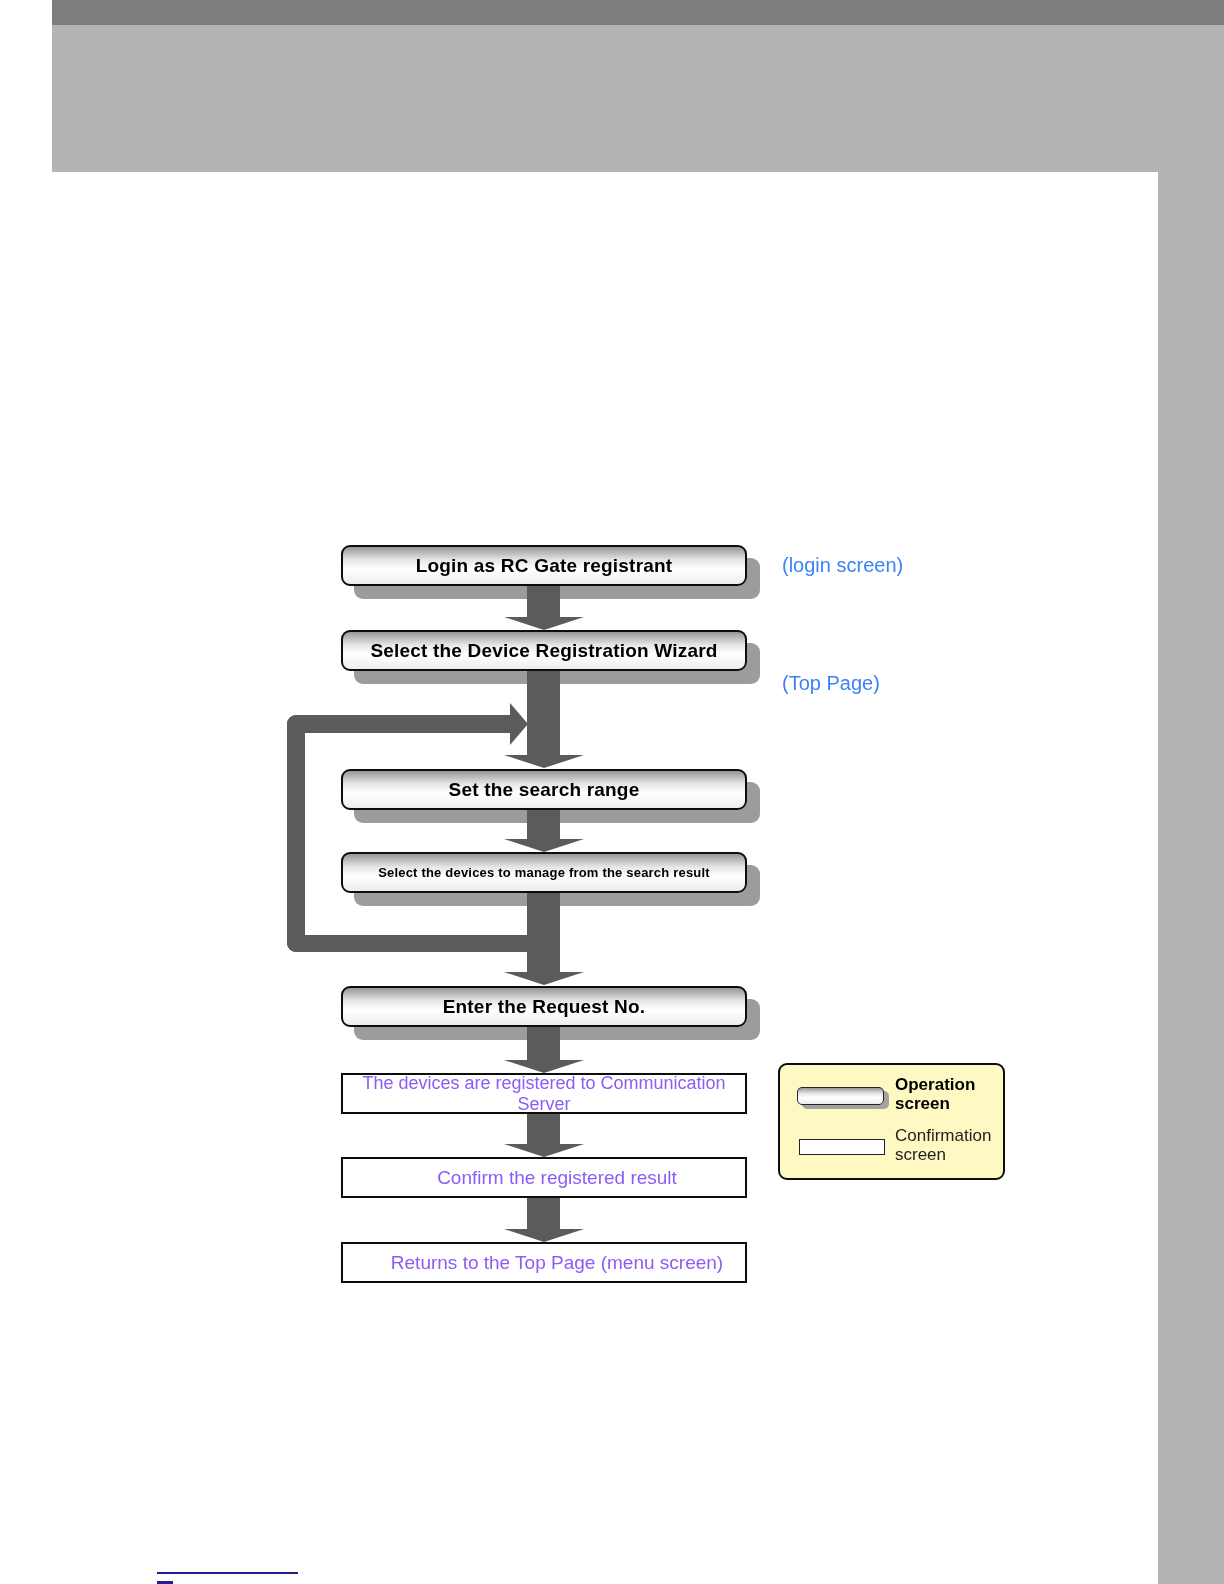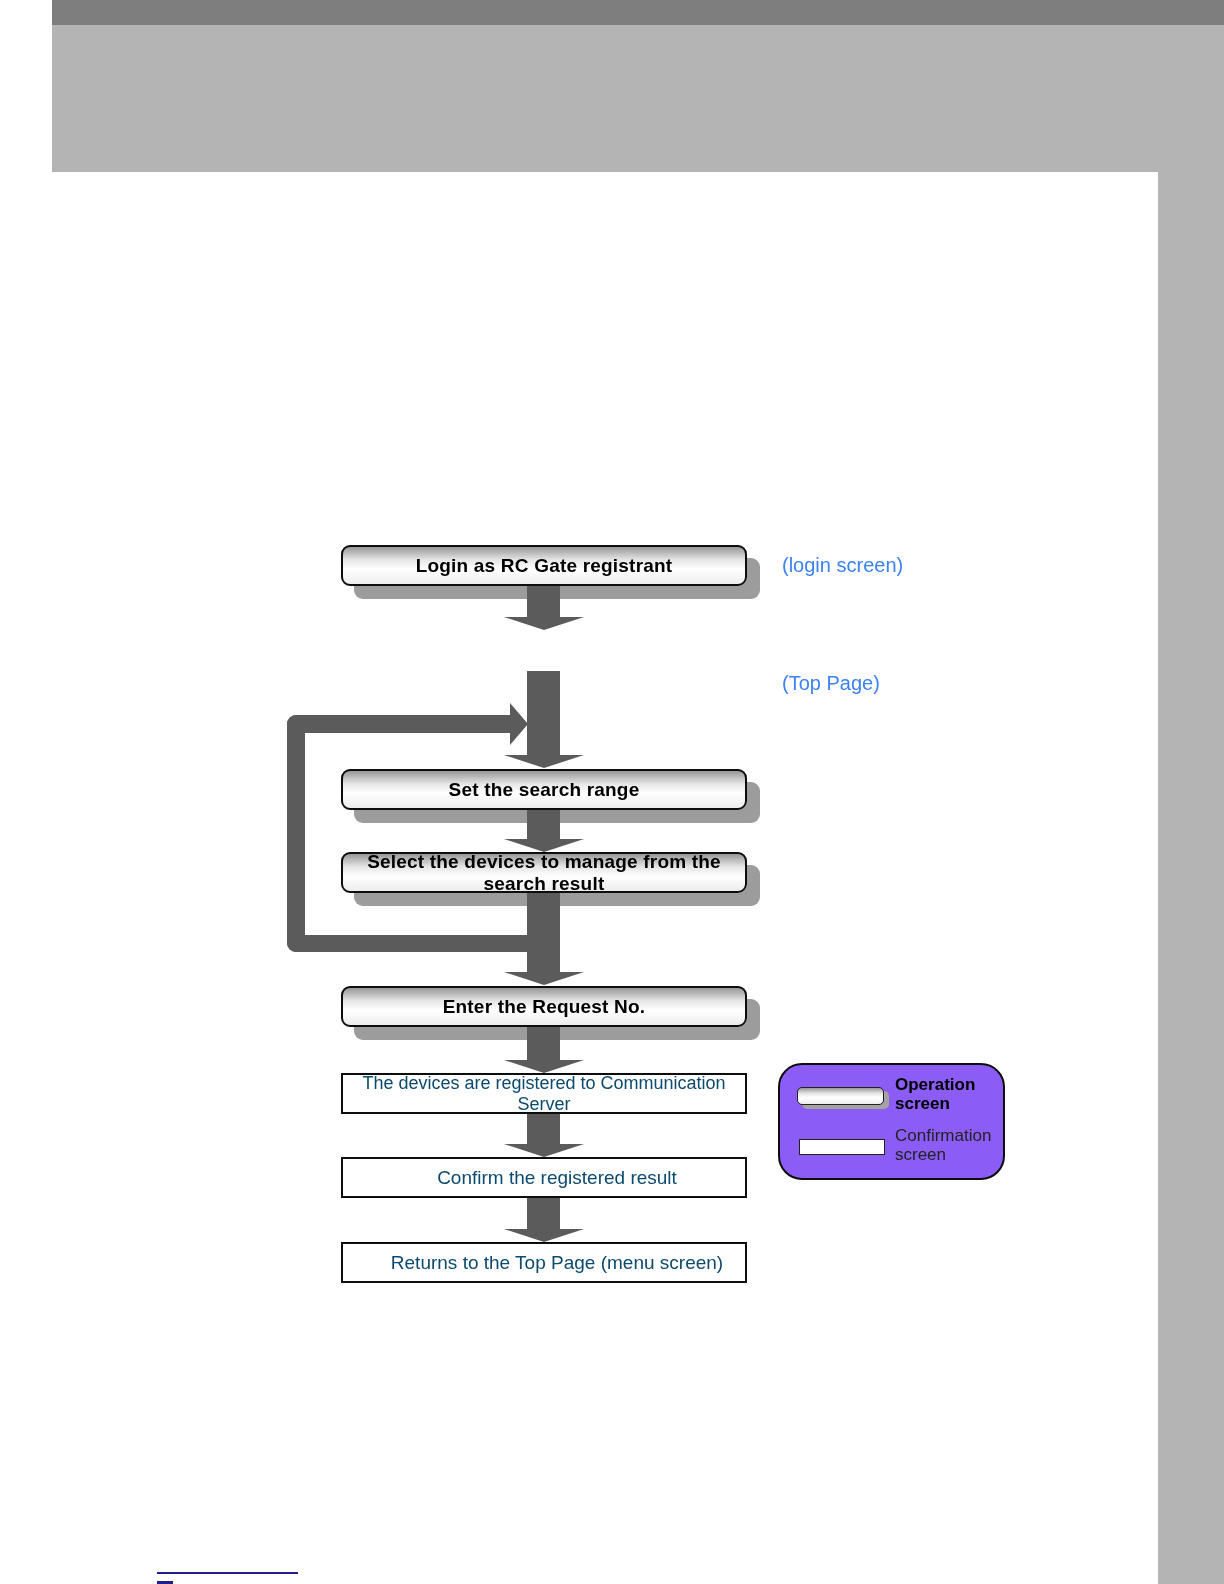--- a/index.html
+++ b/index.html
@@ -14,26 +14,26 @@
 
   
   .op-box {
     position:absolute; left:311px; width:406px; height:41px; box-sizing:border-box;
     border:2px solid #0d0d0d; border-radius:9px;
     background:linear-gradient(to bottom,#979797 0%,#e6e6e6 35%,#ffffff 60%,#ededed 100%);
     box-shadow:13px 13px 0 #9c9c9c;
     display:flex; align-items:center; justify-content:center; text-align:center;
     font-weight:bold; font-size:19px; color:#000; letter-spacing:0.2px;
   }
-  .op-box.tight { font-size:19px; }
+  .op-box.tight { font-size:13px; }
   .conf-box {
     position:absolute; left:311px; width:406px; height:41px; box-sizing:border-box;
     border:2px solid #0d0d0d; background:#ffffff;
     display:flex; align-items:center; justify-content:center; text-align:center;
-    font-size:18px; color:#0c4a6e;
+    font-size:18px; color:#8b5cf6;
   }
   .conf-box.big { font-size:19px;padding-left:26px; }
 
   .annot { position:absolute; left:752px; font-size:20px; color:#3b82f6; }
 
   
   .shaft { position:absolute; left:497px; width:33px; background:#5b5b5b; }
   .head  { position:absolute; left:474px; width:0; height:0;
            border-left:40px solid transparent; border-right:40px solid transparent;
            border-top:13px solid #5b5b5b; }
@@ -41,21 +41,21 @@
   
   .loop-top    { position:absolute; left:257px; top:715px; width:223px; height:18px; background:#5b5b5b; border-top-left-radius:9px; }
   .loop-left   { position:absolute; left:257px; top:715px; width:18px;  height:237px; background:#5b5b5b; border-top-left-radius:9px; border-bottom-left-radius:9px; }
   .loop-bottom { position:absolute; left:257px; top:935px; width:258px; height:17px; background:#5b5b5b; border-bottom-left-radius:9px; }
   .loop-head   { position:absolute; left:480px; top:703px; width:0; height:0;
                  border-top:21px solid transparent; border-bottom:21px solid transparent;
                  border-left:18px solid #5b5b5b; }
 
   
   .legend { position:absolute; left:748px; top:1063px; width:227px; height:117px; box-sizing:border-box;
-            border:2px solid #0d0d0d; border-radius:24px; background:#8b5cf6; }
+            border:2px solid #0d0d0d; border-radius:9px; background:#fef9c3; }
   .legend .op-sample {
     position:absolute; left:17px; top:22px; width:87px; height:18px; box-sizing:border-box;
     border:1.5px solid #222; border-radius:5px;
     background:linear-gradient(to bottom,#979797 0%,#e6e6e6 35%,#ffffff 60%,#ededed 100%);
     box-shadow:5px 4px 0 #a3a3a3;
   }
   .legend .conf-sample {
     position:absolute; left:19px; top:74px; width:86px; height:16px; box-sizing:border-box;
     border:1.5px solid #222; background:#fff;
   }
@@ -75,20 +75,23 @@
   <div class="header-block"></div>
   <div class="side-col"></div>
 
   <div class="op-box" style="top:545px;">
     <span>Login as RC Gate registrant</span>
   </div>
   <div class="annot" style="top:554px;">(login screen)</div>
   <div class="shaft" style="top:586px; height:31px;"></div>
   <div class="head" style="top:617px;"></div>
 
+  <div class="op-box" style="top:630px;">
+    <span>Select the Device Registration Wizard</span>
+  </div>
   <div class="annot" style="top:672px;">(Top Page)</div>
   <div class="shaft" style="top:671px; height:84px;"></div>
   <div class="head" style="top:755px;"></div>
 
   <div class="loop-left"></div>
   <div class="loop-top"></div>
   <div class="loop-bottom"></div>
   <div class="loop-head"></div>
 
   <div class="op-box" style="top:769px;">

